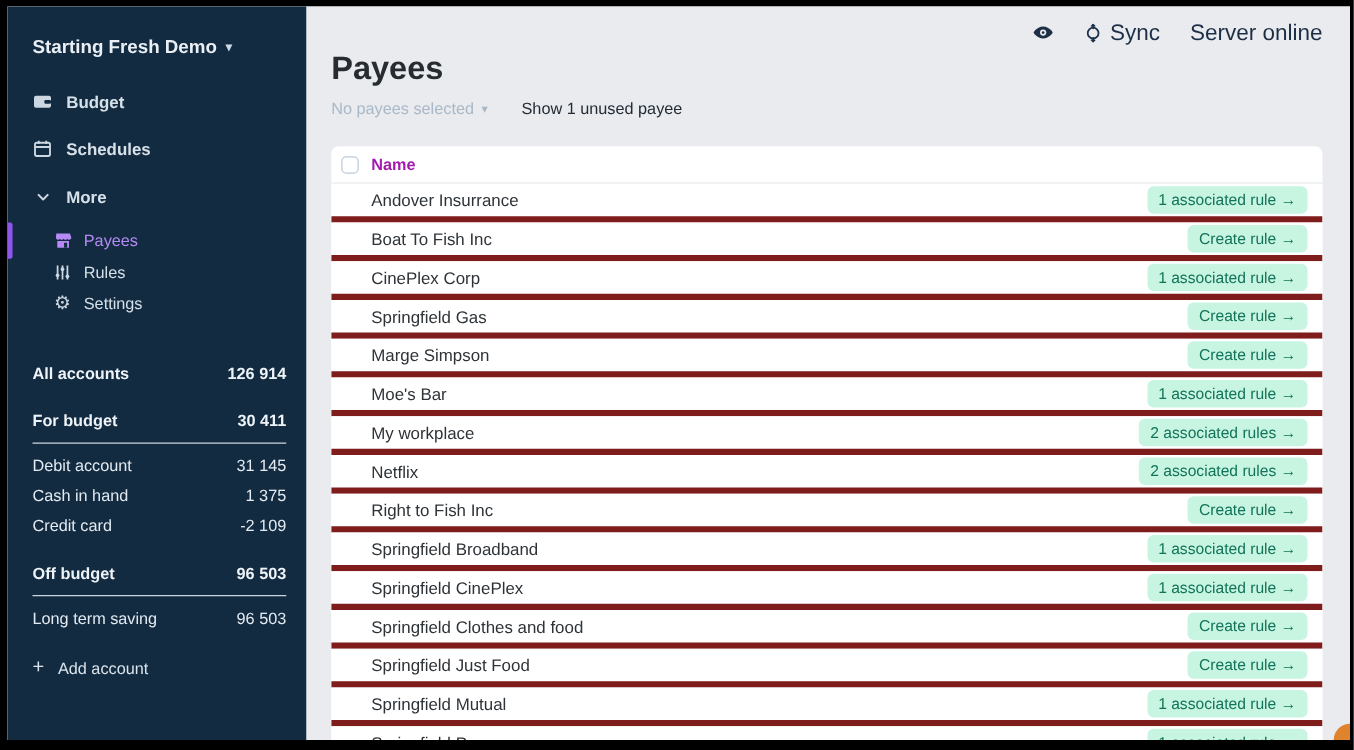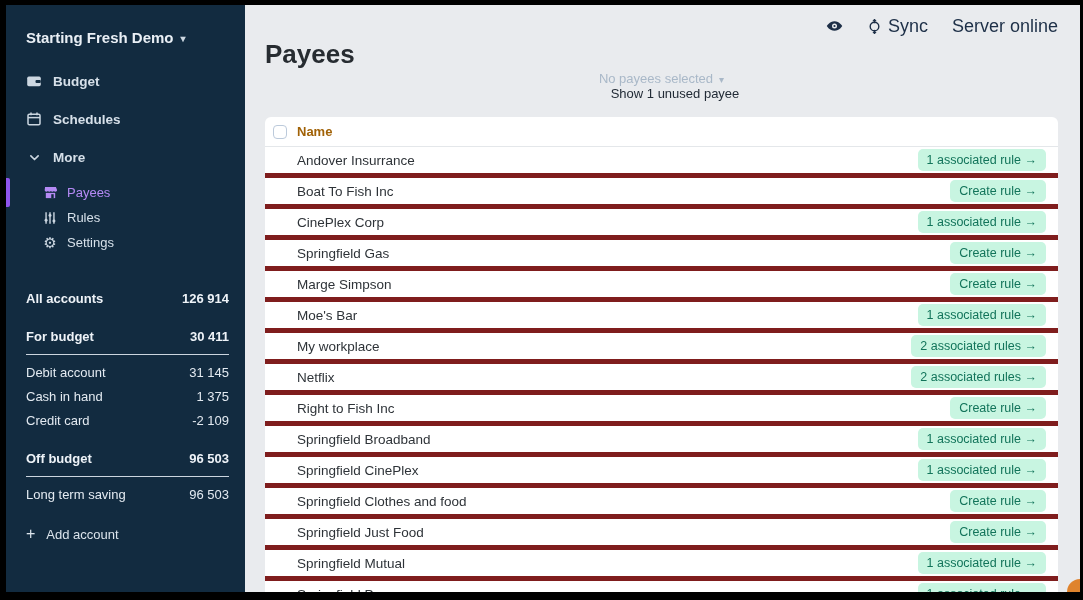--- a/index.html
+++ b/index.html
@@ -51,40 +51,40 @@
   }
   .add-account .plus { font-size:16px; font-weight:normal; }
   
   .main { flex:1; position:relative; overflow:hidden; }
   .topbar {
     display:flex; justify-content:flex-end; align-items:center; gap:24px;
     padding:12px 22px 0 0; height:30px; color:#1d2f47; font-size:18px;
   }
   .topbar .titem { display:flex; align-items:center; gap:6px; cursor:pointer; color:#1d2f47; }
   .page-title { margin:5px 0 0 20px; font-size:26px; line-height:29px; font-weight:bold; color:#272c31; }
-  .controls { display:flex; align-items:center; margin:2px 22px 0 20px; height:30px;flex-direction:column; }
+  .controls { display:flex; align-items:center; margin:2px 22px 0 20px; height:30px; }
   .dropdown { display:flex; align-items:center; gap:6px; font-size:13px; color:#a9b8c8; cursor:pointer; }
   .dropdown .caret { font-size:10px; padding-top:1px; }
   .unused { margin-left:27px; font-size:13px; color:#222b36; cursor:pointer; }
   .filter {
     margin-left:auto; width:253px; height:30px; background:#eaeef2;
     border:1px solid #dfe5ea; border-radius:6px;
     display:flex; align-items:center; padding:0 10px; gap:7px;
   }
   .filter svg { flex-shrink:0; color:#2e4157; }
   .filter input {
     border:none; background:transparent; outline:none; width:100%;
     font-size:13px; color:#33435a; font-family:"Liberation Sans", sans-serif;
   }
   .filter input::placeholder { color:#9db0c3; }
   
   .table { margin:16px 22px 0 20px; background:#fff; border-radius:6px 6px 0 0; overflow:hidden; }
   .thead { height:30px; display:flex; align-items:center; padding-left:8px; border-bottom:1px solid #e4e7ea; }
   .checkbox { width:14px; height:14px; border:1.5px solid #bccadb; border-radius:4px; cursor:pointer; background:#fff; }
-  .thead .hlabel { margin-left:10px; font-size:13px; font-weight:bold; color:#a16207; }
+  .thead .hlabel { margin-left:10px; font-size:13px; font-weight:bold; color:#a21caf; }
   .prow {
     height:31px; display:flex; align-items:center; justify-content:space-between;
     padding:0 12px 0 32px; border-bottom:5px solid #7f1d1d; background:#fff;
   }
   .prow .pname { font-size:13.5px; color:#2e3338; cursor:text; }
   .badge {
     background:#c8f5e1; color:#12745a; font-size:12.5px; padding:4px 9px;
     border-radius:5px; white-space:nowrap; cursor:pointer;
   }
   .orange-corner {

